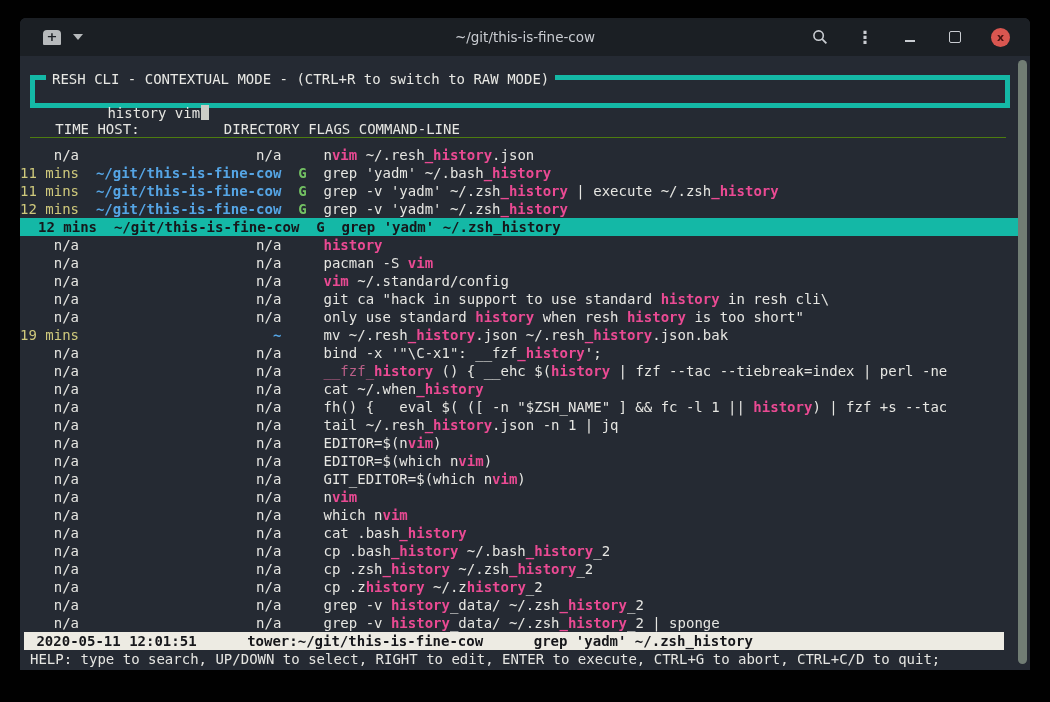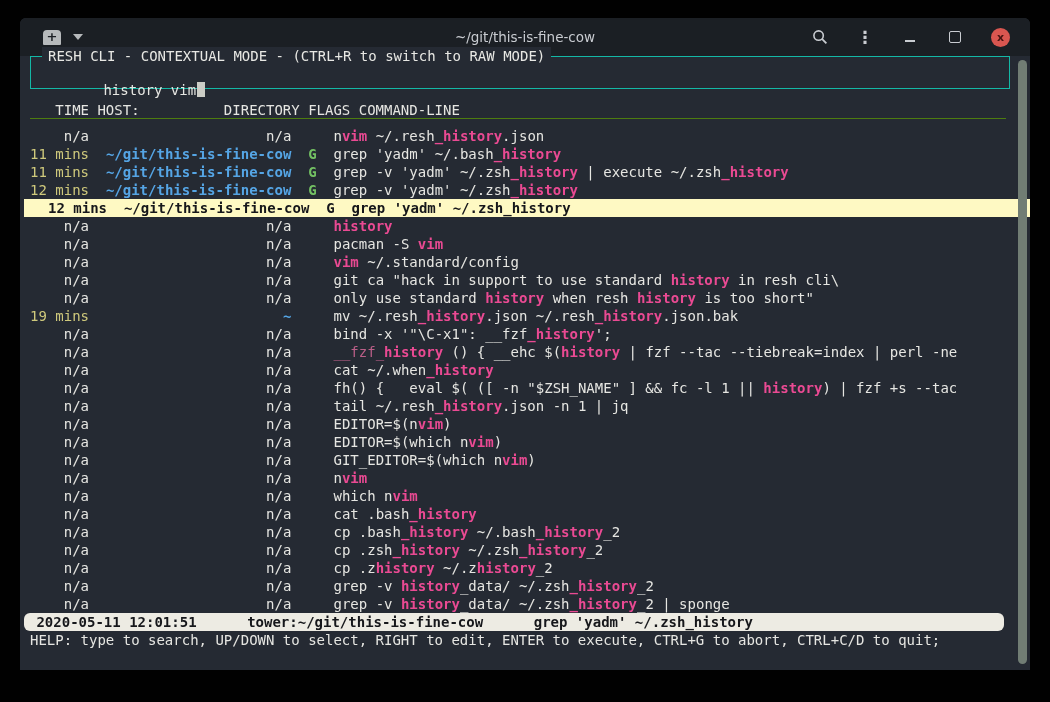--- a/index.html
+++ b/index.html
@@ -41,57 +41,56 @@
     color:#481311;font-size:11px;font-weight:bold;line-height:19px;text-align:center;
     font-family:"DejaVu Sans",sans-serif;
   }
   
   .terminal{
     position:absolute;top:38px;left:0;right:0;bottom:0;
     background:#252a33;color:#e6e6e2;font-size:14px;line-height:18px;
   }
   .searchbox{
     box-sizing:border-box;position:relative;
-    margin:0 20px 0 10px;height:33px;
-    border:1px solid #14b8a6;
+    margin:19px 20px 0 10px;height:33px;
+    border:5px solid #14b8a6;
   }
   .searchbox .box-title{
     position:absolute;top:-10px;left:11px;background:#252a33;
     padding:0 6px;white-space:pre;color:#e8e8e4;
   }
   .input-line{padding:6px 0 7px 5px;white-space:pre;}
   .cursor-block{
     display:inline-block;width:8px;height:15px;background:#cccdc6;
     vertical-align:-2px;margin-left:1px;
   }
   .cols-header{
     box-sizing:border-box;margin:12px 0 8px 10px;width:976px;height:18px;
     border-bottom:1px solid #4d7c0f;white-space:pre;
     text-underline-offset:3px;
   }
-  .rows{margin-left:10px;}
+  .rows{}
   .row{height:18px;white-space:pre;overflow:hidden;width:976px;}
   .row span{white-space:pre;}
   .seg-w{color:#e6e6e2;}
   .seg-m{color:#ea4a93;font-weight:bold;}
   .seg-p{color:#bb5f88;}
   .time{color:#cfc97c;}
   .time.na{color:#e6e6e2;}
   .dir{color:#55a5e5;font-weight:bold;}
   .dir.na{color:#e6e6e2;font-weight:normal;}
   .flag{color:#73c163;font-weight:bold;}
   .row.selected{
-    background:#fef9c3;margin-left:-6px;padding-left:24px;width:982px;font-weight:bold;
+    background:#14b8a6;margin-left:-6px;padding-left:24px;width:982px;font-weight:bold;
   }
   .row.selected span{color:#16171b !important;font-weight:bold;}
   .status-bar{
     box-sizing:border-box;margin-left:4px;width:980px;height:18px;
     background:#edebe3;color:#16171b;font-weight:bold;white-space:pre;overflow:hidden;
     padding-left:4px;
-    border-radius:6px;
   }
   .help-line{margin-left:10px;height:18px;white-space:pre;color:#e6e6e2;overflow:hidden;}
   .scrollbar-thumb{
     position:absolute;right:3px;top:4px;width:9px;height:604px;
     background:#717d74;border-radius:5px;
   }
 </style>
 </head>
 <body>
 

